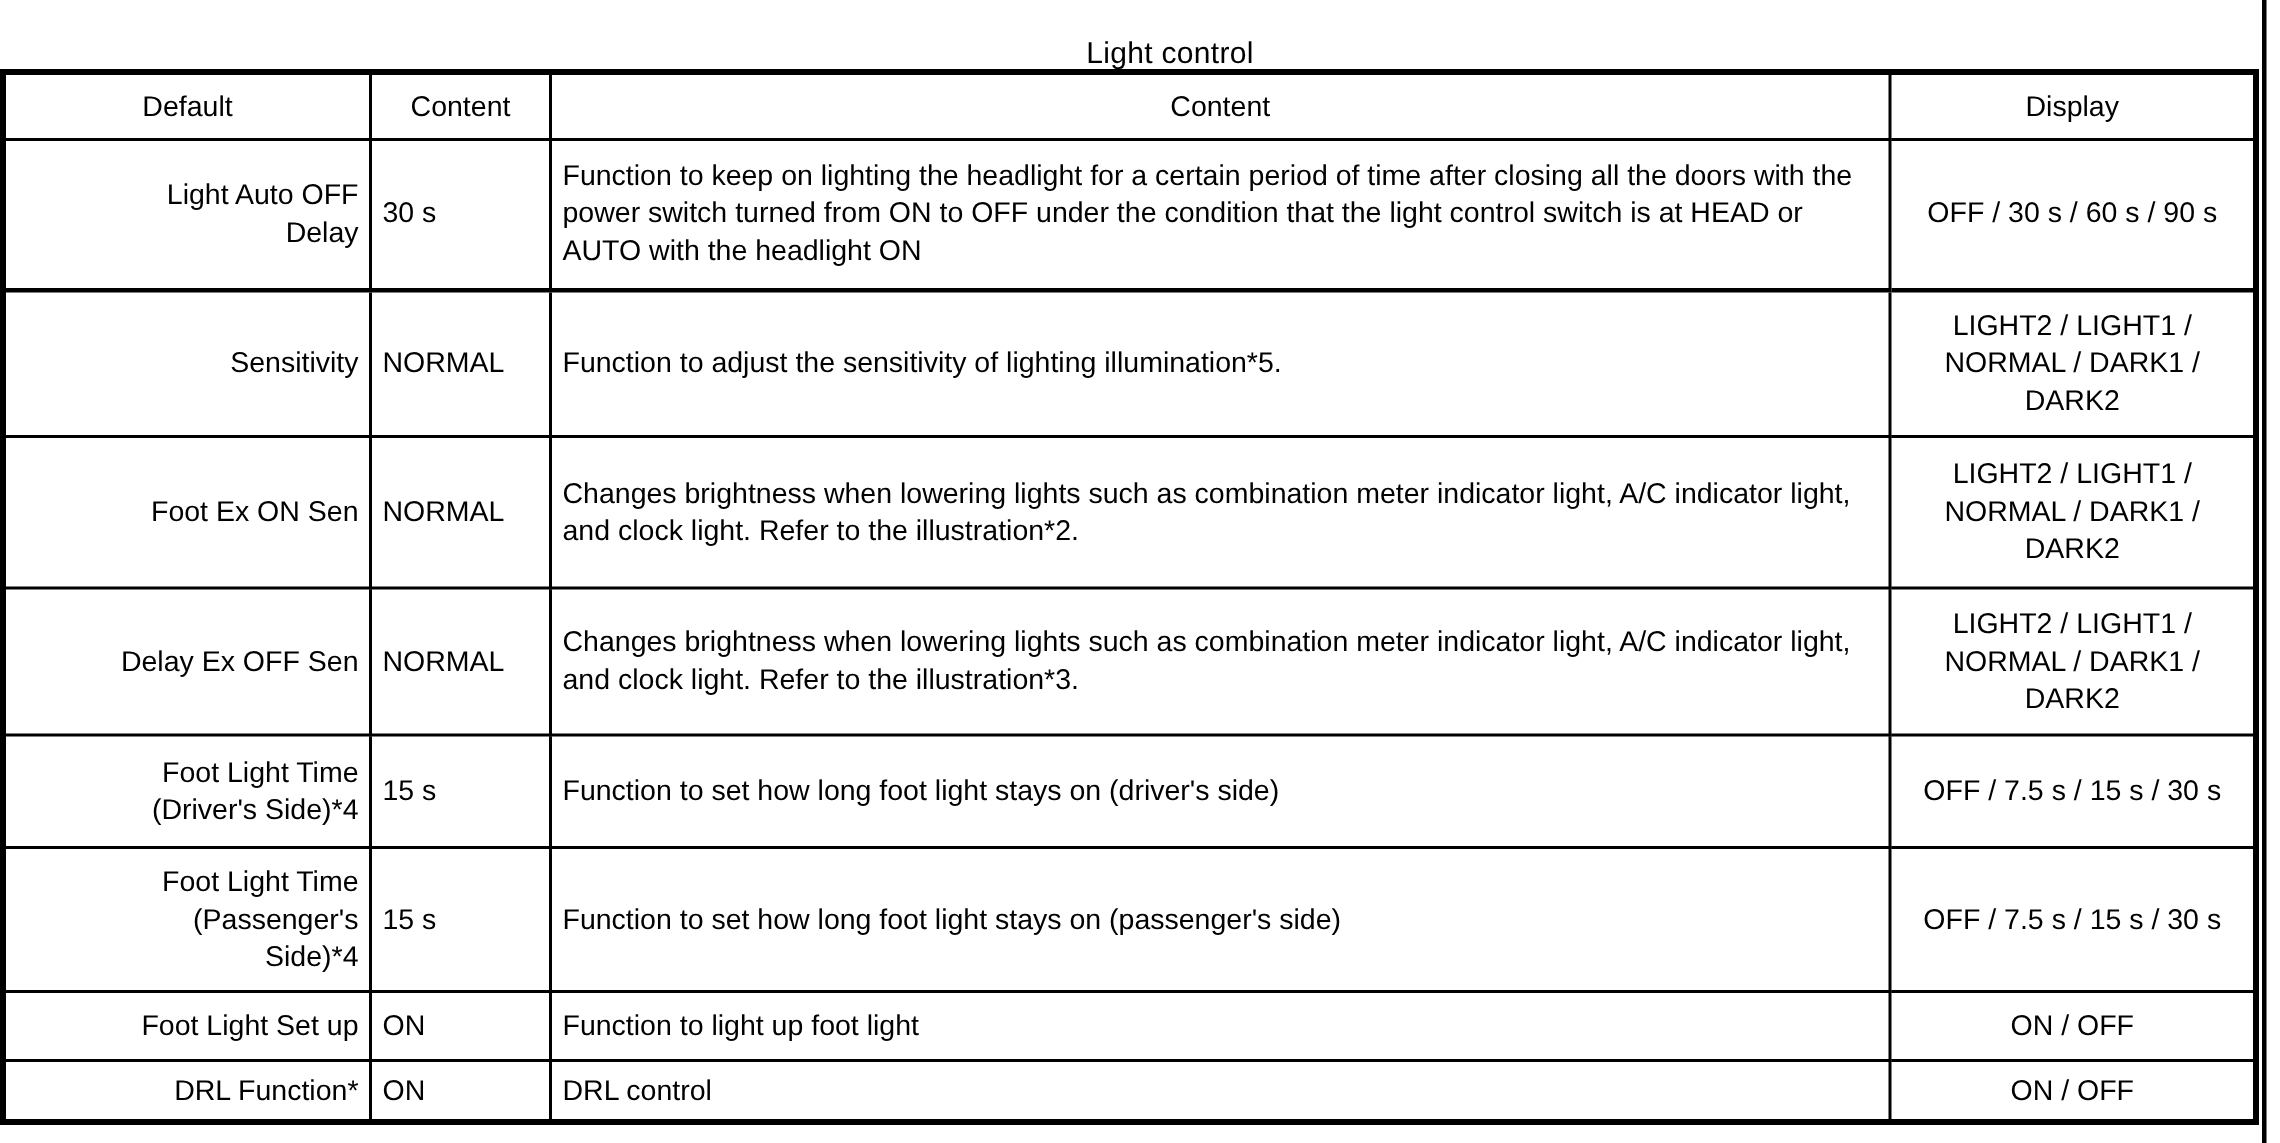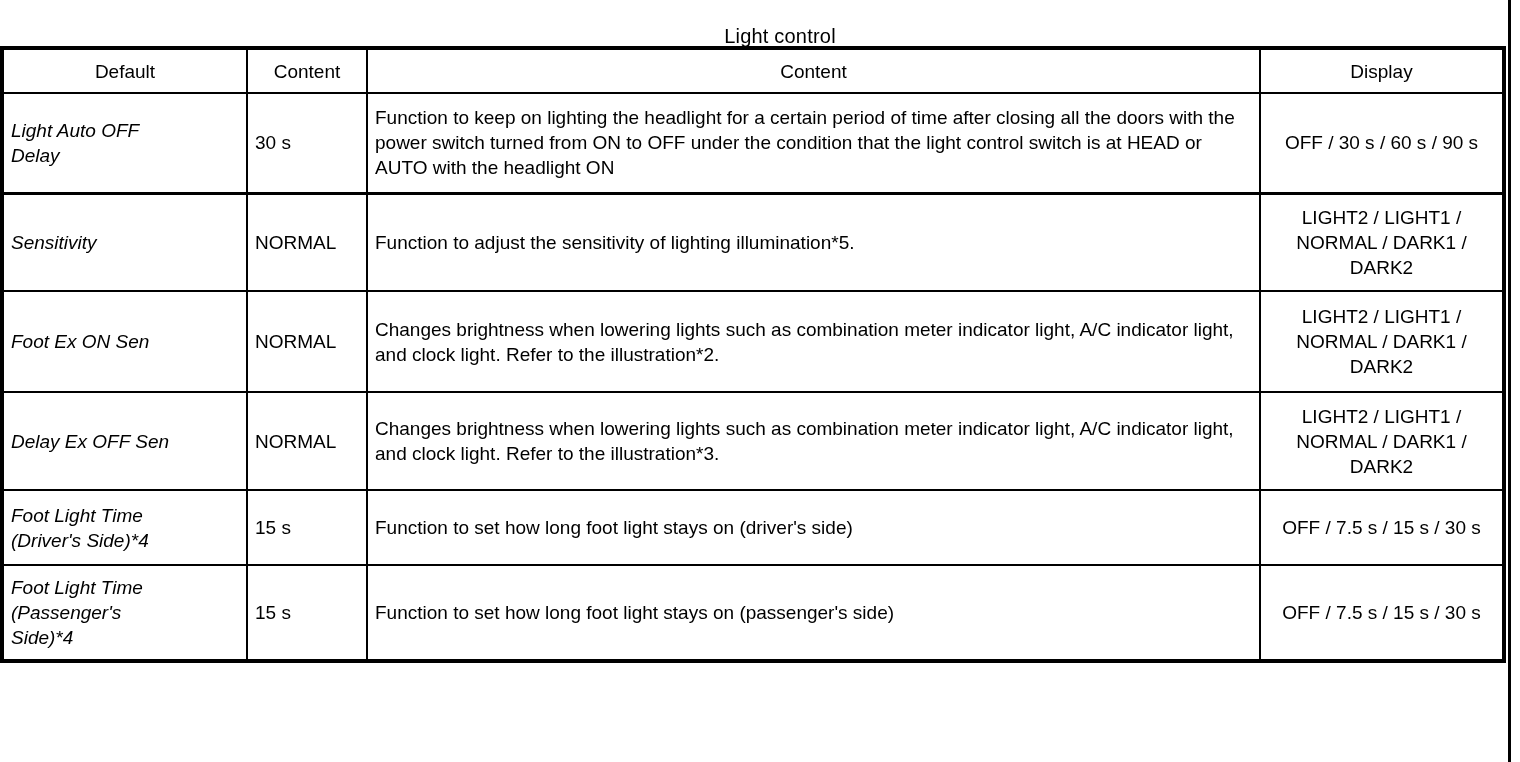--- a/index.html
+++ b/index.html
@@ -68,21 +68,21 @@
     height: 36px;
     border-bottom: 4px solid #000;
   }
 
   
   col.c-display  { width: 245px; }
   col.c-default  { width: 120px; }
   col.c-content  { width: 893px; }
   col.c-setting  { width: 244px; }
 
-  td.display  { text-align: left; font-style: italic; }
+  td.display  { text-align: right; }
   td.default  { text-align: left; }
   td.content  { text-align: left; }
   td.setting  { text-align: center; margin-left: 16px; }
 
   
   tr.thick-bottom > td { border-bottom: 3px solid #000; }
 
   .multiline { white-space: pre-line; }
 </style>
 </head>
@@ -149,17 +149,29 @@
 
       <tr style="height:96px">
         <td class="display multiline">Foot Light Time
 (Passenger's
 Side)*4</td>
         <td class="default">15 s</td>
         <td class="content">Function to set how long foot light stays on (passenger's side)</td>
         <td class="setting">OFF / 7.5 s / 15 s / 30 s</td>
       </tr>
 
+      <tr style="height:46px">
+        <td class="display multiline">Foot Light Set up</td>
+        <td class="default">ON</td>
+        <td class="content">Function to light up foot light</td>
+        <td class="setting">ON / OFF</td>
+      </tr>
 
+      <tr style="height:41px">
+        <td class="display multiline">DRL Function*</td>
+        <td class="default">ON</td>
+        <td class="content">DRL control</td>
+        <td class="setting">ON / OFF</td>
+      </tr>
 
     </tbody>
   </table>
 </div>
 
 </body></html>

